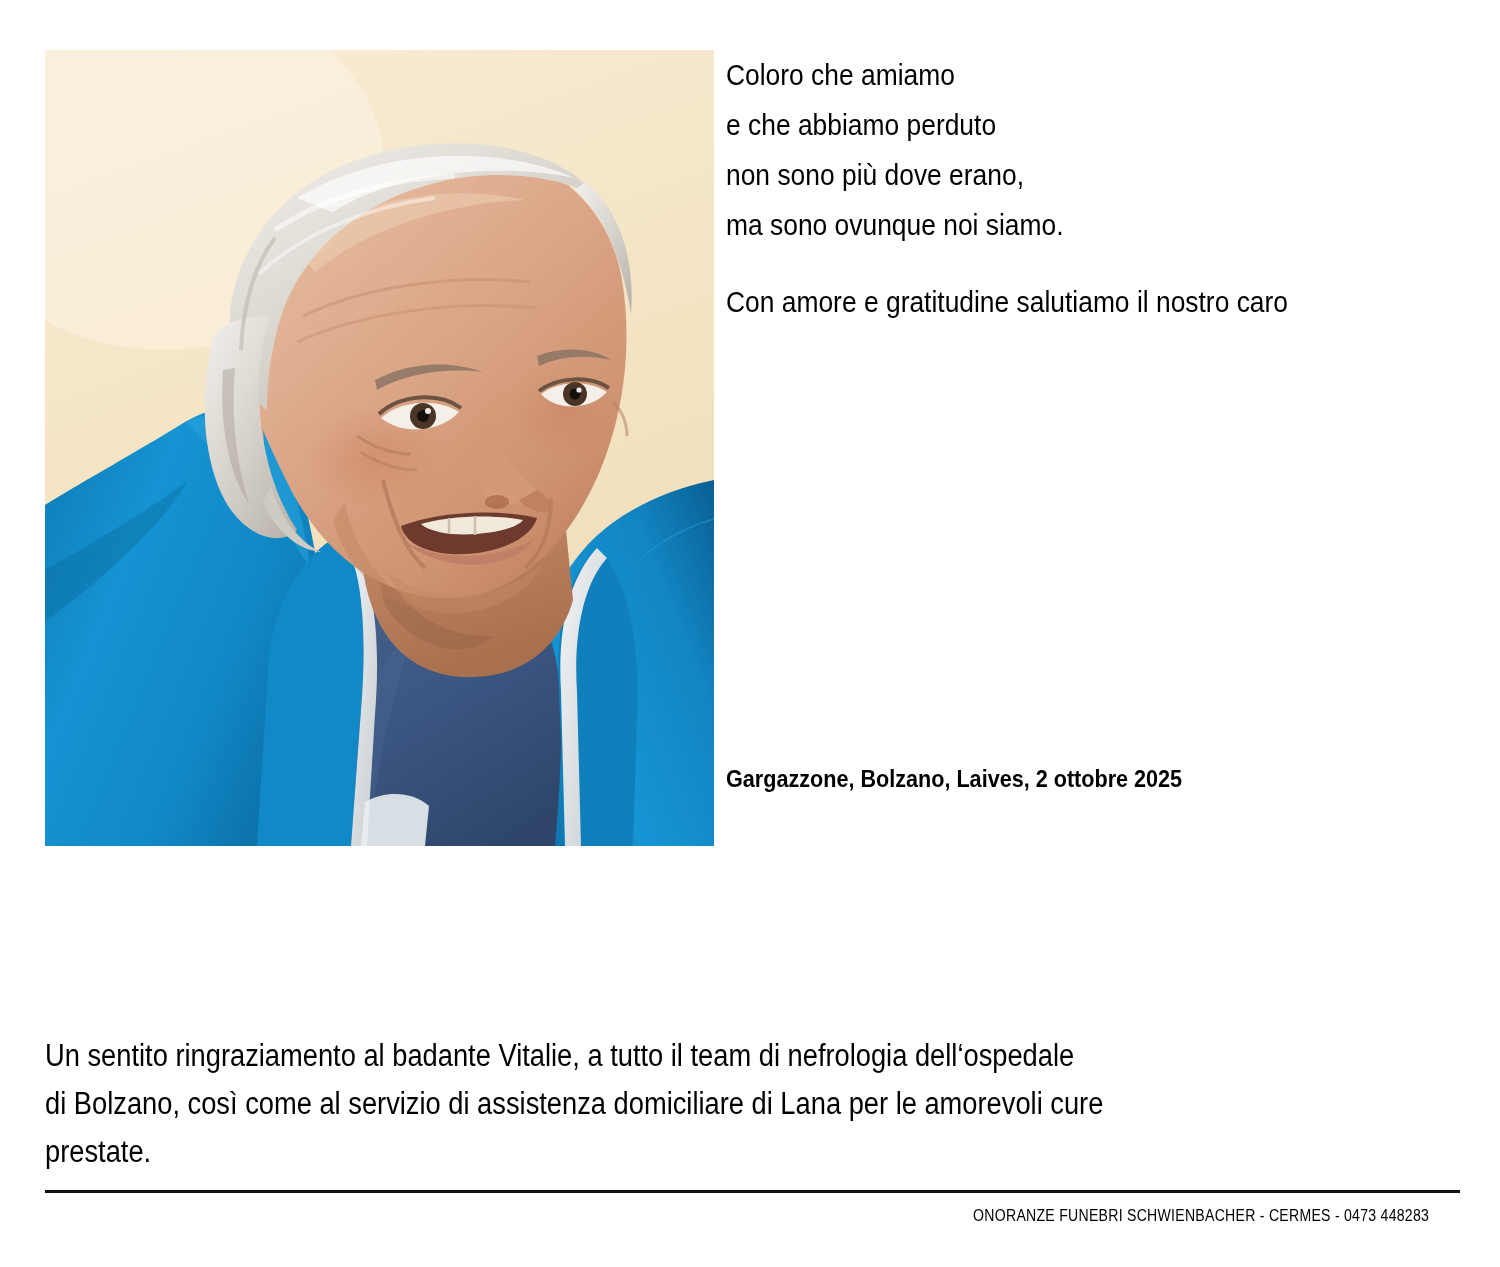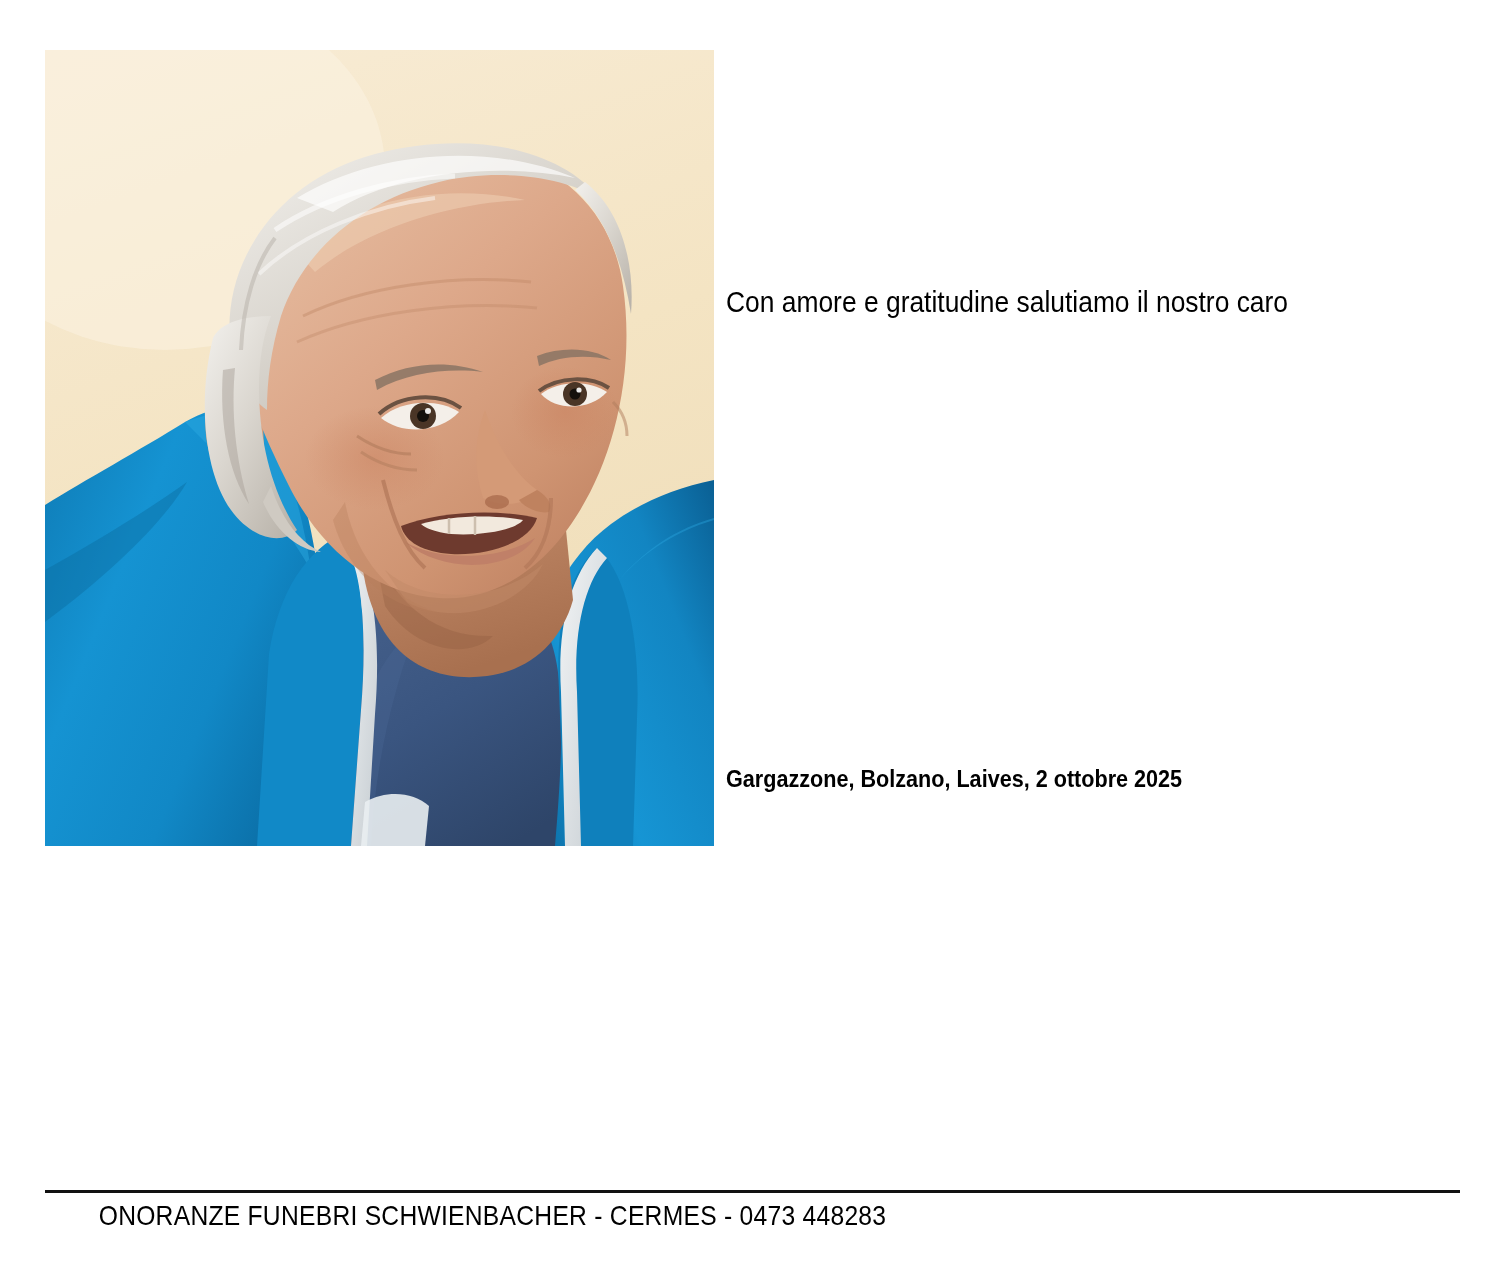--- a/index.html
+++ b/index.html
@@ -175,22 +175,22 @@
     width: 1415px;
     height: 3px;
     background: #111111;
   }
 
   .footer {
     position: absolute;
     left: 45px;
     top: 1200px;
     width: 1415px;
-    text-align: left;
-    font-size: 28px;
+    text-align: right;
+    font-size: 16px;
     line-height: 32px;
     font-weight: 400;
     letter-spacing: 0.3px;
   }
   .footer-text {
     display: inline-block;
     transform: scaleX(0.88);
     transform-origin: center center;
     white-space: nowrap;
   }
@@ -375,31 +375,42 @@
         <path d="M 506 448 C 506 480 496 504 480 518" stroke="#ab7253" stroke-width="4" fill="none" opacity="0.5"></path>
 
         <path d="M 340 520 C 380 556 454 552 498 514
                  C 478 556 410 578 362 552 Z" fill="#c28a68" opacity="0.5"></path>
         <path d="M 300 452 C 310 506 344 548 392 562 C 340 560 300 516 288 470 Z" fill="#b87f5d" opacity="0.35"></path>
       </svg>
     </div>
 
     <div class="right-col">
 
+      <div class="poem">
+        <div class="poem-line">Coloro che amiamo</div>
+        <div class="poem-line">e che abbiamo perduto</div>
+        <div class="poem-line">non sono più dove erano,</div>
+        <div class="poem-line">ma sono ovunque noi siamo.</div>
+      </div>
 
       <div class="salutation">Con amore e gratitudine salutiamo il nostro caro</div>
 
 
 
       <div class="place-date">Gargazzone, Bolzano, Laives, 2 ottobre 2025</div>
 
     </div>
   </div>
 
 
+  <div class="thanks-note">
+    <div class="thanks-line">Un sentito ringraziamento al badante Vitalie, a tutto il team di nefrologia dell‘ospedale</div>
+    <div class="thanks-line">di Bolzano, così come al servizio di assistenza domiciliare di Lana per le amorevoli cure</div>
+    <div class="thanks-line">prestate.</div>
+  </div>
 
   <div class="divider"></div>
 
   <div class="footer">
     <span class="footer-text">ONORANZE FUNEBRI SCHWIENBACHER - CERMES - 0473 448283</span>
   </div>
 
 </div>
 
 </body></html>

